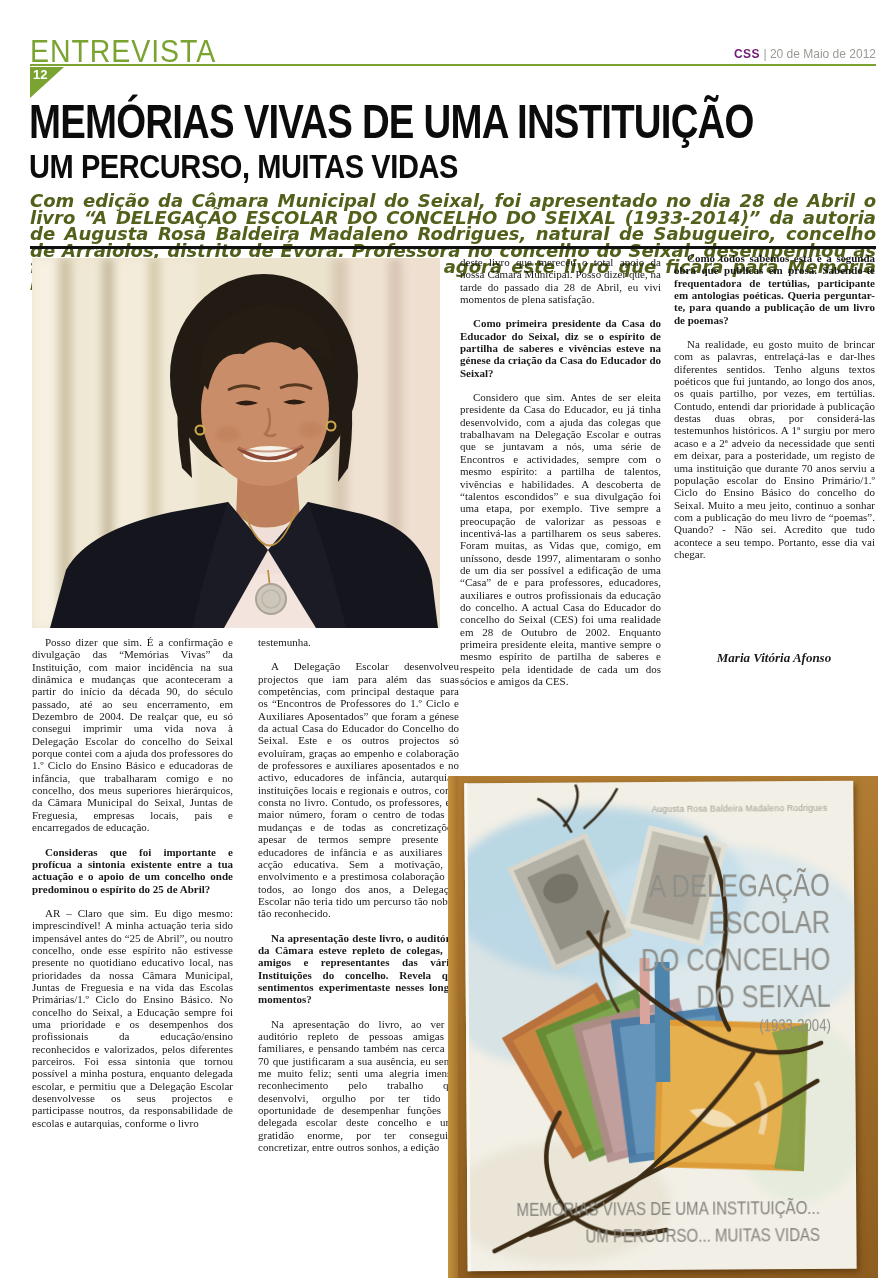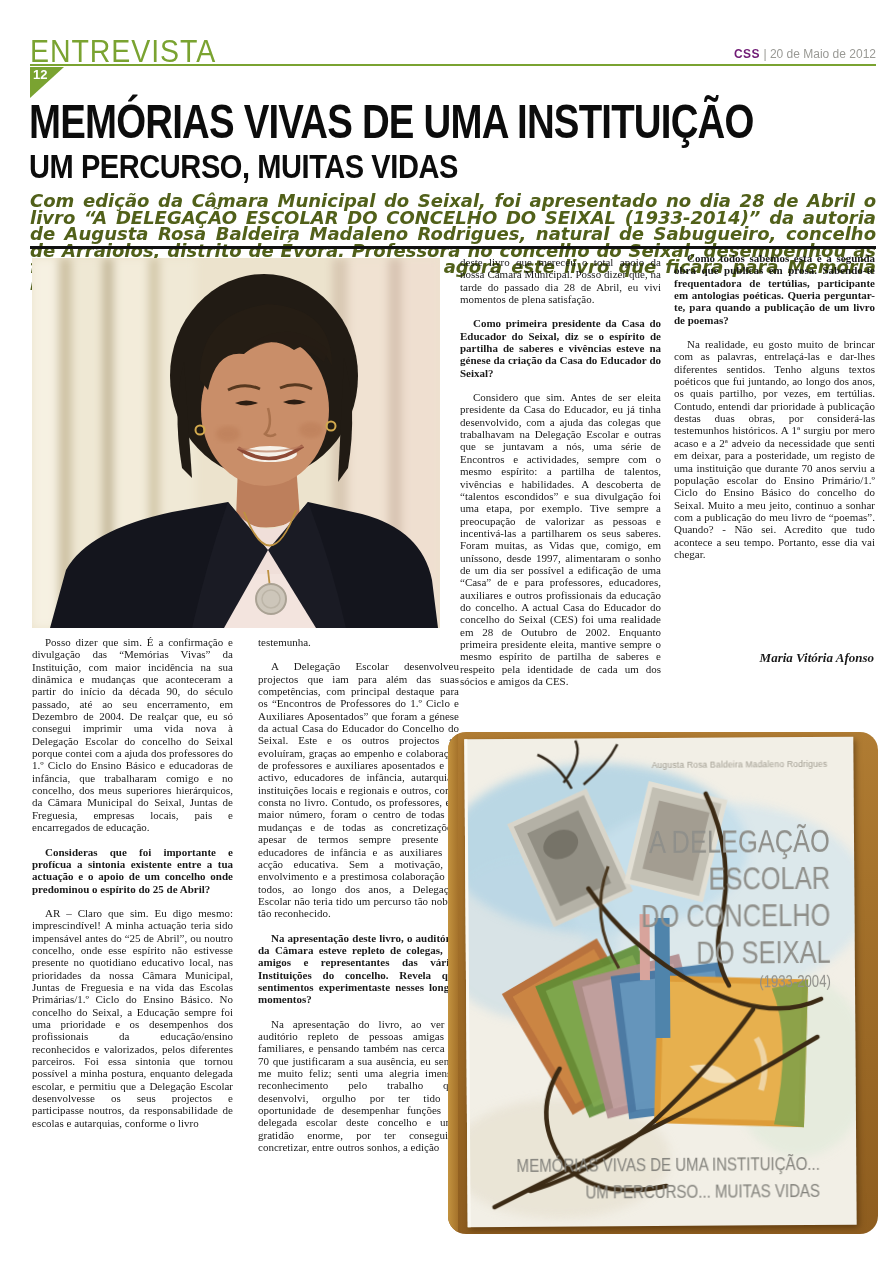--- a/index.html
+++ b/index.html
@@ -33,30 +33,30 @@
   
   .col{position:absolute;width:201px;overflow:hidden;font-size:11px;line-height:12.35px;
     text-align:justify;}
   .col p{margin:0 0 12px 0;text-indent:13px;}
   .col p.question{font-weight:700;}
   .col p.continuation{text-indent:0;}
   #col1{left:32px;top:636px;height:600px;}
   #col2{left:258px;top:636px;height:600px;}
   #col3{left:460px;top:256px;height:474px;}
   #col4{left:674px;top:252px;height:392px;}
-  .signature{position:absolute;left:674px;top:650px;width:200px;text-align:right;
+  .signature{position:absolute;left:674px;top:650px;width:200px;text-align:center;
     font-style:italic;font-weight:700;font-size:13px;}
 
   
   .portrait{position:absolute;left:32px;top:258px;width:408px;height:370px;overflow:hidden;
     background:#ece3cf;}
 
   
-  .bookphoto{position:absolute;left:448px;top:732px;width:430px;height:502px;overflow:hidden;
-    background:linear-gradient(180deg,#b07c33 0%,#a5722b 30%,#8e5d1f 100%);border-radius:18px;}
+  .bookphoto{position:absolute;left:448px;top:776px;width:430px;height:502px;overflow:hidden;
+    background:linear-gradient(180deg,#b07c33 0%,#a5722b 30%,#8e5d1f 100%);}
   .bookphoto::after{content:"";position:absolute;left:0;top:0;bottom:0;width:10px;
     background:linear-gradient(90deg,#c3933f,#a5722b);}
   .cover{position:absolute;left:18px;top:6px;width:386px;height:488px;background:#f2efe6;
     transform:rotate(-.4deg);box-shadow:2px 3px 6px rgba(60,35,5,.55);
     border-left:3px solid #fbf9f2;}
   .cover-author{position:absolute;top:22px;right:26px;font-family:"Liberation Sans",sans-serif;
     font-size:8.5px;color:#a09c90;letter-spacing:.2px;}
   .cover-title{position:absolute;top:86px;right:24px;text-align:right;
     font-family:"Liberation Sans",sans-serif;color:#8f8f8a;font-size:31px;line-height:37px;
     transform:scaleX(.82);transform-origin:right;white-space:nowrap;}

